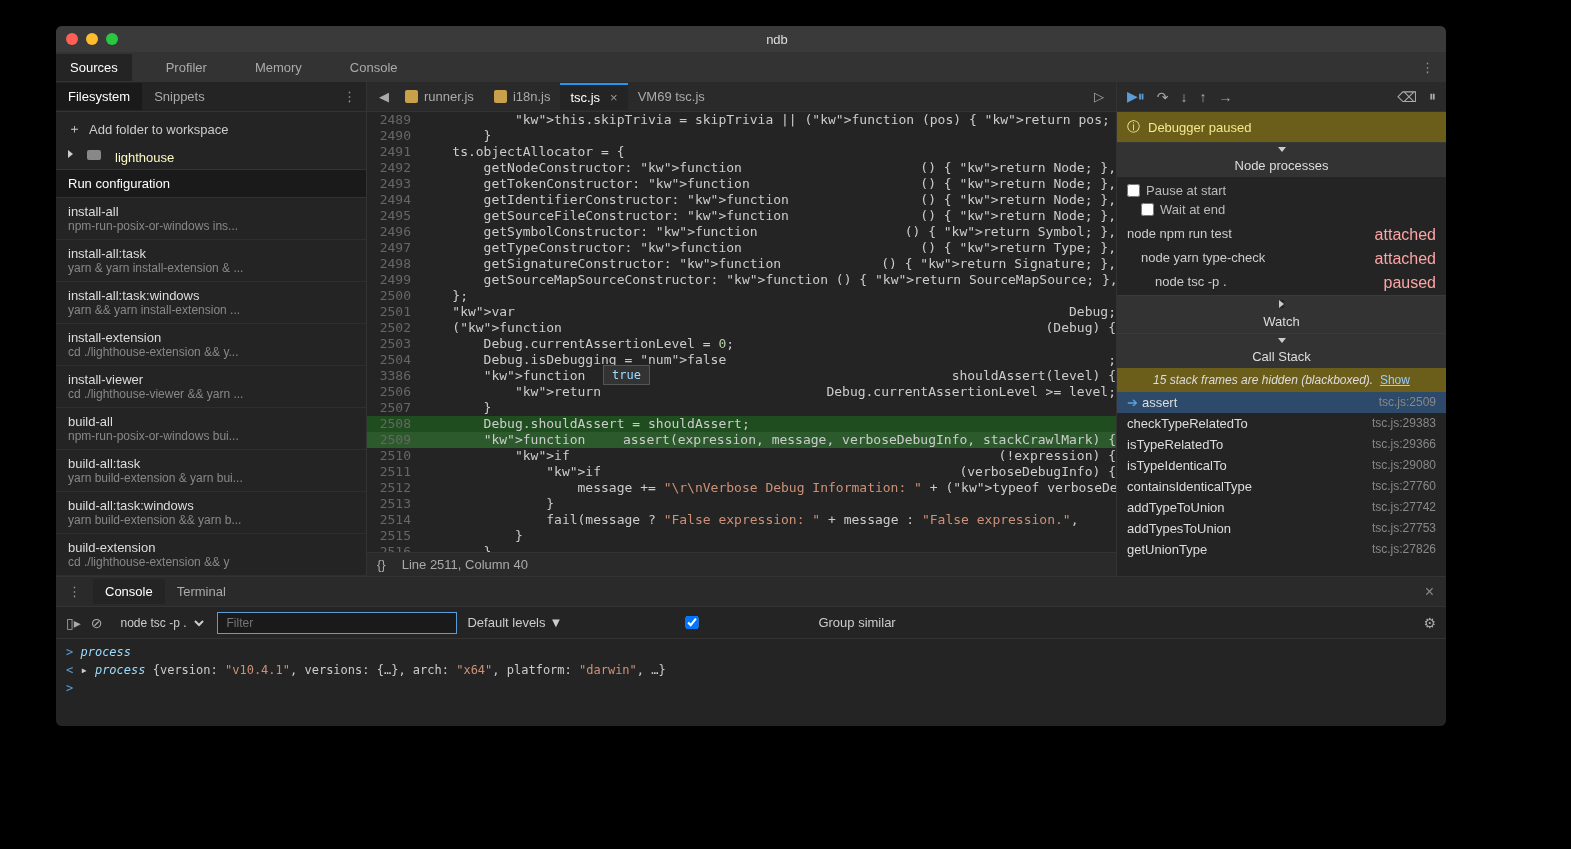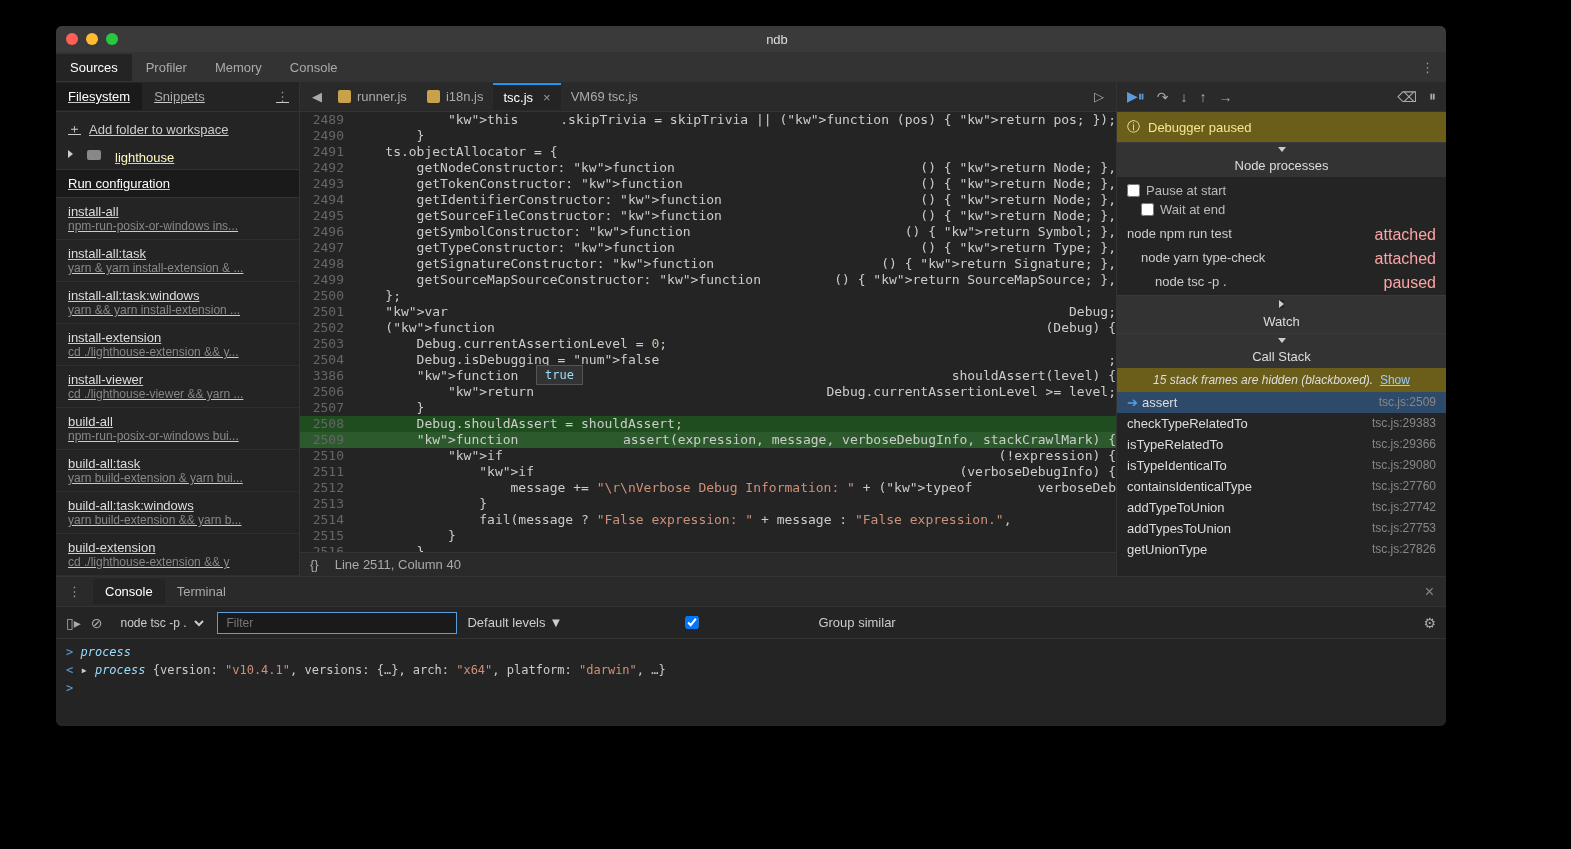--- a/index.html
+++ b/index.html
@@ -3,27 +3,27 @@
 <meta charset="utf-8">
 <style>
 * { box-sizing: border-box; margin: 0; padding: 0; }
 body { font-family: -apple-system, "Helvetica Neue", sans-serif; font-size: 13px; background: #000; color: #ccc; width: 1571px; height: 849px; overflow: hidden; }
 .window { position: absolute; left: 56px; top: 26px; width: 1390px; height: 700px; background: #242424; border-radius: 6px; box-shadow: 0 10px 40px rgba(0,0,0,0.8); display: flex; flex-direction: column; overflow: hidden; }
 .titlebar { height: 26px; background: #3a3a3a; display: flex; align-items: center; padding: 0 10px; }
 .dots { display: flex; gap: 8px; }
 .dot { width: 12px; height: 12px; border-radius: 50%; }
 .dot.red { background: #ff5f57; } .dot.yellow { background: #febc2e; } .dot.green { background: #28c840; }
 .titlebar .title { flex:1; text-align:center; color:#ddd; font-size:13px; }
-.maintabs { height: 30px; background: #333; display:flex; align-items:center; }
+.maintabs { height: 30px; background: #333; display:flex; align-items:center;gap:20px; }
 .maintabs .tab { padding: 6px 14px; color:#aaa; cursor:pointer; }
 .maintabs .tab.active { background:#242424; color:#fff; }
 .maintabs .spacer { flex:1; }
 .kebab { padding:0 12px; color:#999; cursor:pointer; }
 .body { flex:1; display:flex; overflow:hidden; }
-.sidebar { width: 244px; background:#242424; display:flex; flex-direction:column; border-right:1px solid #333;text-decoration:underline; }
+.sidebar { width: 311px; background:#242424; display:flex; flex-direction:column; border-right:1px solid #333; }
 .sub-tabs { display:flex; align-items:center; height:30px; border-bottom:1px solid #333; }
 .sub-tabs .stab { padding:6px 12px; color:#aaa; cursor:pointer; }
 .sub-tabs .stab.active { background:#1a1a1a; color:#fff; }
 .sub-tabs .more { margin-left:auto; padding:0 10px; color:#999; cursor:pointer; }
 .addfolder { padding:8px 12px; color:#ccc; cursor:pointer; display:flex; gap:8px; align-items:center; }
 .tree-row { padding:4px 12px; display:flex; gap:14px; align-items:flex-start; color:#fef9c3; cursor:pointer; }
 .folder-icon { width:14px; height:10px; background:#888; display:inline-block; border-radius:2px; }
 .runconf { background:#1a1a1a; padding:6px 12px; color:#fff; font-weight:500; border-top:1px solid #333; border-bottom:1px solid #333; }
 .runitems { flex:1; overflow-y:auto; }
 .runitem { padding:6px 12px; border-bottom:1px solid #2e2e2e; cursor:pointer; }

